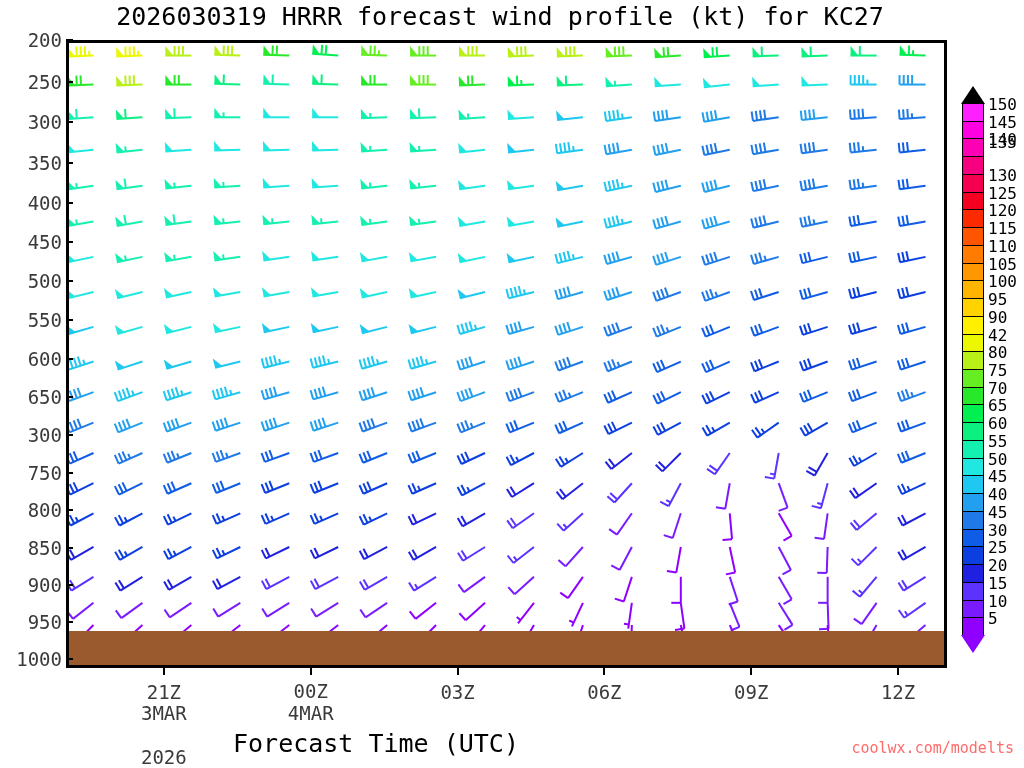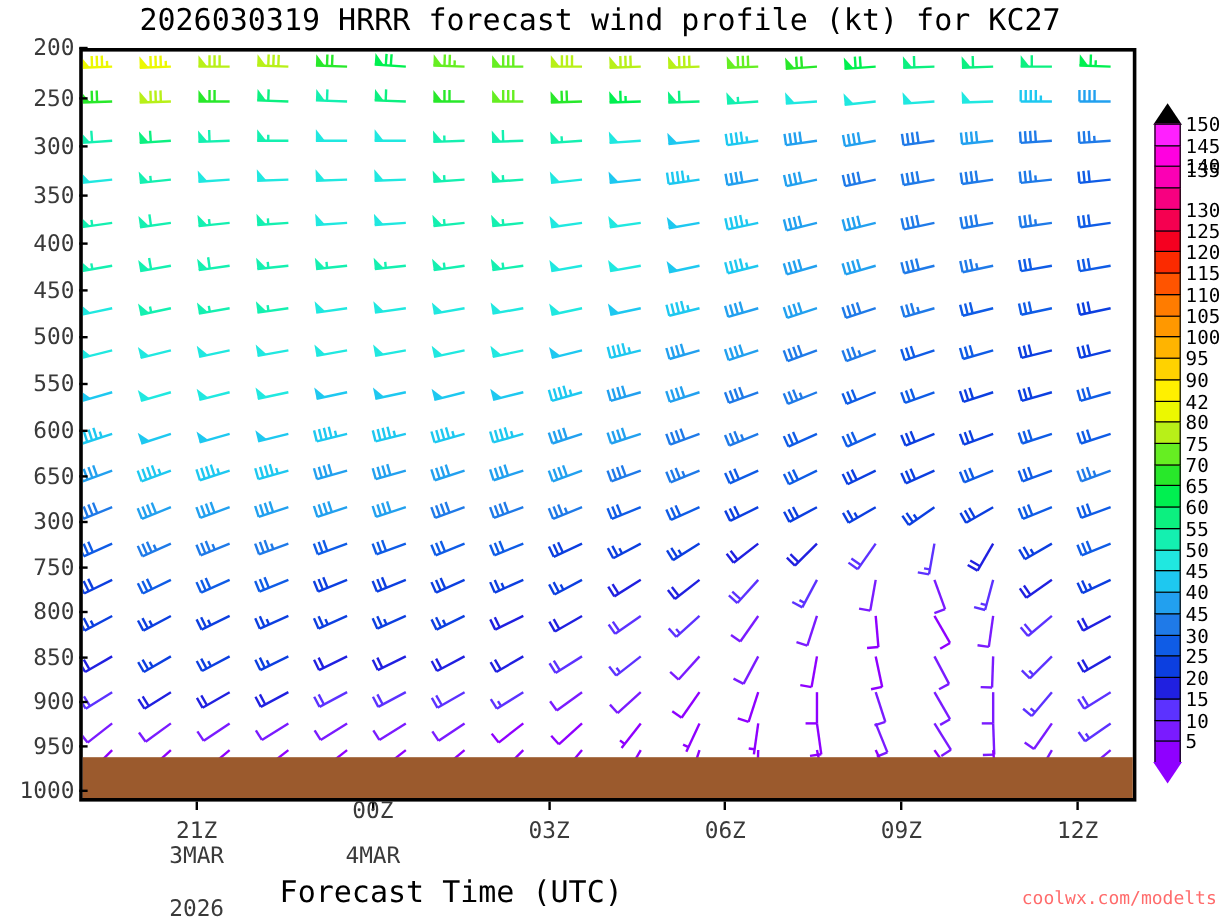--- a/index.html
+++ b/index.html
@@ -2027,21 +2027,21 @@
 <div class="ytick" style="top: 510.291px;"></div>
 <div class="ytick" style="top: 547.722px;"></div>
 <div class="ytick" style="top: 584.977px;"></div>
 <div class="ytick" style="top: 622.066px;"></div>
 <div class="ytick" style="top: 659px;"></div>
 <div class="xtick" style="left: 163.889px;"></div>
 <div class="xlab" style="left: 163.889px; top: 681px;">21Z</div>
 <div class="xlab" style="left: 163.889px; top: 702px;">3MAR</div>
 <div class="xlab" style="left: 163.889px; top: 723px; margin-top: 23px;">2026</div>
 <div class="xtick" style="left: 310.722px;"></div>
-<div class="xlab" style="left: 310.722px; top: 665px; text-align: center;">00Z</div>
+<div class="xlab" style="left: 310.722px; top: 680px; text-align: center;">00Z</div>
 <div class="xlab" style="left: 310.722px; top: 702px;">4MAR</div>
 <div class="xtick" style="left: 457.556px;"></div>
 <div class="xlab" style="left: 457.556px; top: 681px;">03Z</div>
 <div class="xtick" style="left: 604.389px;"></div>
 <div class="xlab" style="left: 604.389px; top: 681px;">06Z</div>
 <div class="xtick" style="left: 751.222px;"></div>
 <div class="xlab" style="left: 751.222px; top: 681px;">09Z</div>
 <div class="xtick" style="left: 898.056px;"></div>
 <div class="xlab" style="left: 898.056px; top: 681px;">12Z</div>
 

